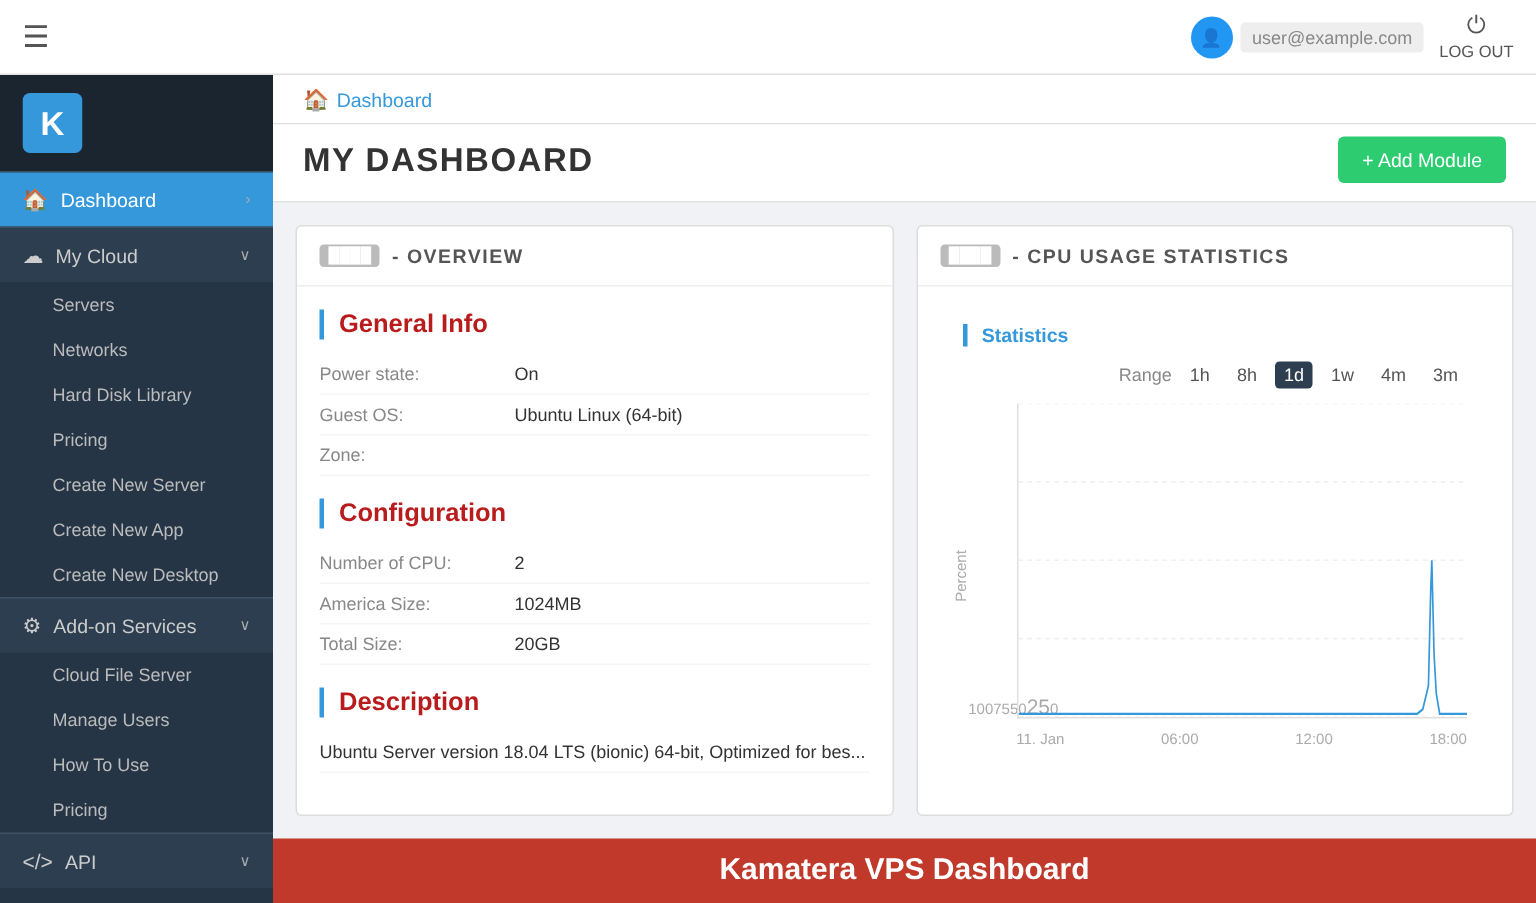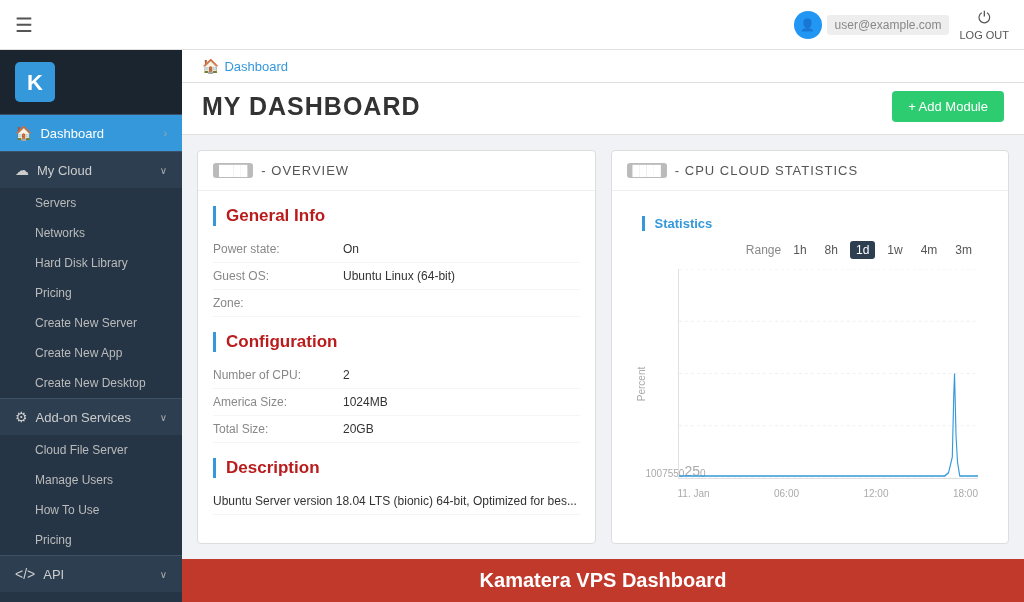--- a/index.html
+++ b/index.html
@@ -37,31 +37,31 @@
 
     
     .content-area { flex: 1; display: flex; flex-direction: column; overflow: hidden; }
 
     
     .breadcrumb-bar { background: #fff; padding: 8px 20px; border-bottom: 1px solid #e0e0e0; display: flex; align-items: center; gap: 5px; font-size: 13px; color: #3498db; }
     .breadcrumb-icon { font-size: 14px; }
 
     
     .page-header { background: #fff; padding: 8px 20px 12px; display: flex; align-items: center; justify-content: space-between; border-bottom: 1px solid #e0e0e0; }
-    .page-title { font-size: 25px; font-weight: bold; color: #333; letter-spacing: 1px; }
+    .page-title { font-size: 22px; font-weight: bold; color: #333; letter-spacing: 1px; }
     .add-module-btn { background: #2ecc71; color: #fff; border: none; padding: 8px 16px; border-radius: 4px; cursor: pointer; font-size: 13px; display: flex; align-items: center; gap: 5px; }
 
     
     .dashboard-grid { display: flex; gap: 15px; padding: 15px; flex: 1; overflow: hidden; }
 
     
     .panel { background: #fff; border: 1px solid #ddd; border-radius: 4px; flex: 1; overflow: hidden; display: flex; flex-direction: column; }
     .panel-header { padding: 12px 15px; border-bottom: 1px solid #eee; display: flex; align-items: center; gap: 8px; }
     .panel-header-badge { background: #bbb; color: #fff; font-size: 10px; padding: 2px 6px; border-radius: 3px; }
-    .panel-header-title { font-weight: normal; color: #555; font-size: 13px; letter-spacing: 1px; }
+    .panel-header-title { font-weight: bold; color: #555; font-size: 13px; letter-spacing: 1px; }
     .panel-body { padding: 15px; flex: 1; overflow-y: auto; }
 
     
     .section { margin-bottom: 15px; }
     .section-title { color: #b91c1c; font-weight: bold; font-size: 17px; margin-bottom: 10px; padding-left: 10px; border-left: 3px solid #3498db; }
     .info-row { display: flex; padding: 6px 0; border-bottom: 1px solid #f5f5f5; }
     .info-label { color: #888; width: 130px; font-size: 12px; }
     .info-value { color: #333; font-size: 12px; }
 
     
@@ -215,21 +215,21 @@
             <div class="info-row">
               <span class="info-value">Ubuntu Server version 18.04 LTS (bionic) 64-bit, Optimized for bes...</span>
             </div>
           </div>
         </div>
       </div>
 
       <div class="panel">
         <div class="panel-header">
           <span class="panel-header-badge">████</span>
-          <span class="panel-header-title">- CPU CLOUD STATISTICS</span>
+          <span class="panel-header-title">- CPU USAGE STATISTICS</span>
         </div>
         <div class="panel-body">
           <div class="chart-section">
             <div class="chart-section-title">Statistics</div>
 
             <div class="chart-range">
               <span class="range-label">Range</span>
               <button class="range-btn">1h</button>
               <button class="range-btn">8h</button>
               <button class="range-btn active">1d</button>

